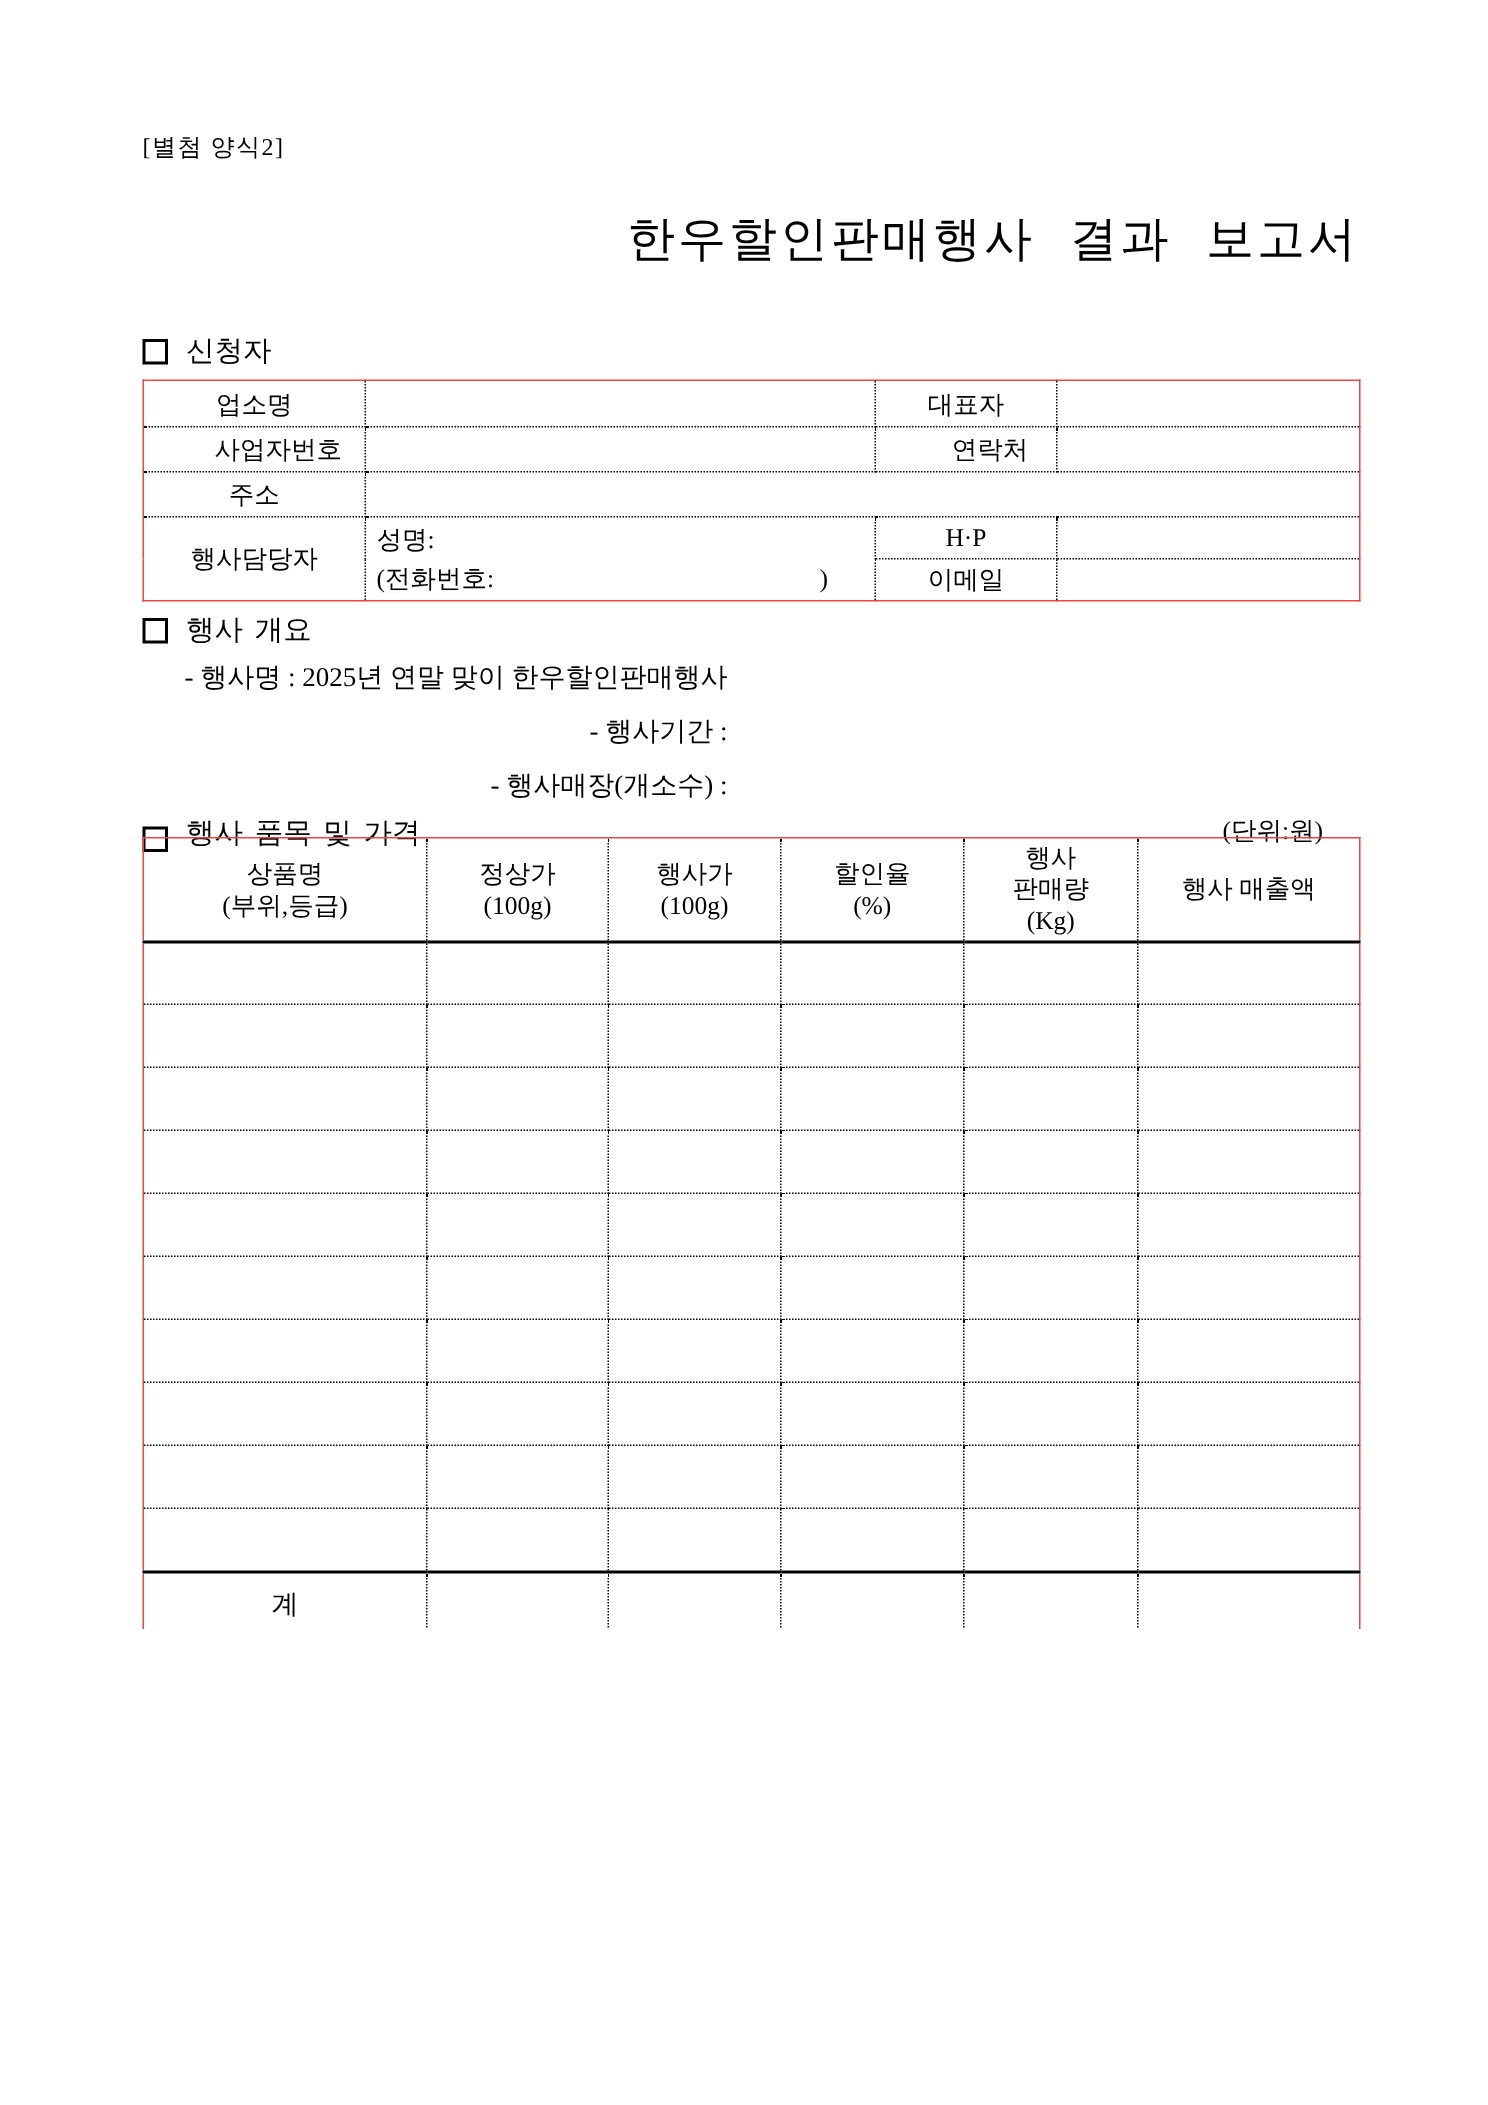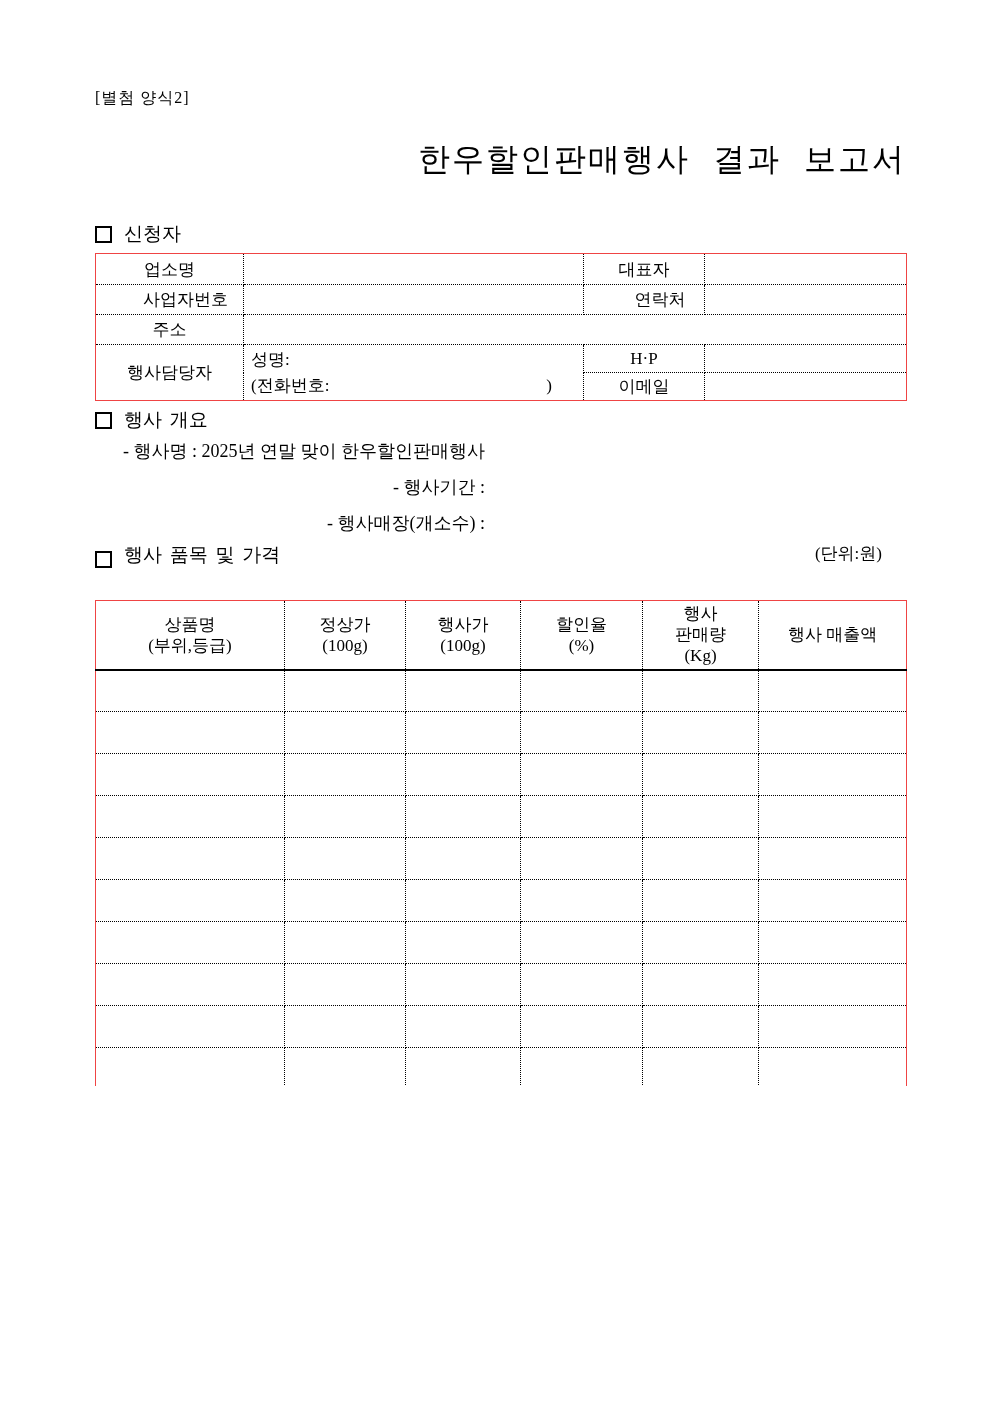--- a/index.html
+++ b/index.html
@@ -60,21 +60,21 @@
   .applicant-table tr.r4 td { height:28px; }
   .applicant-table tr.r5 td { height:28px; }
   .manager-name-cell {
     text-align:left !important; vertical-align:middle;
     padding:1px 0 1px 7px !important;
   }
   .mgr-line { line-height:26px; height:26px; }
   .mgr-line.phone { display:flex; justify-content:space-between; padding-right:31px;gap:18px; }
 
   
-  .items-table { top:600px; }
+  .items-table { top:558px; }
   .items-table td.hdr {
     height:69px; border-bottom:2px solid #000;
     line-height:21px; font-size:17px;
   }
   .items-table td.cell { height:42px; }
   .items-table tr.total-row td { height:42px; border-top:2px solid #000; font-size:18px; }
   .hdr-line { display:block; }
 </style>
 </head>
 <body>

